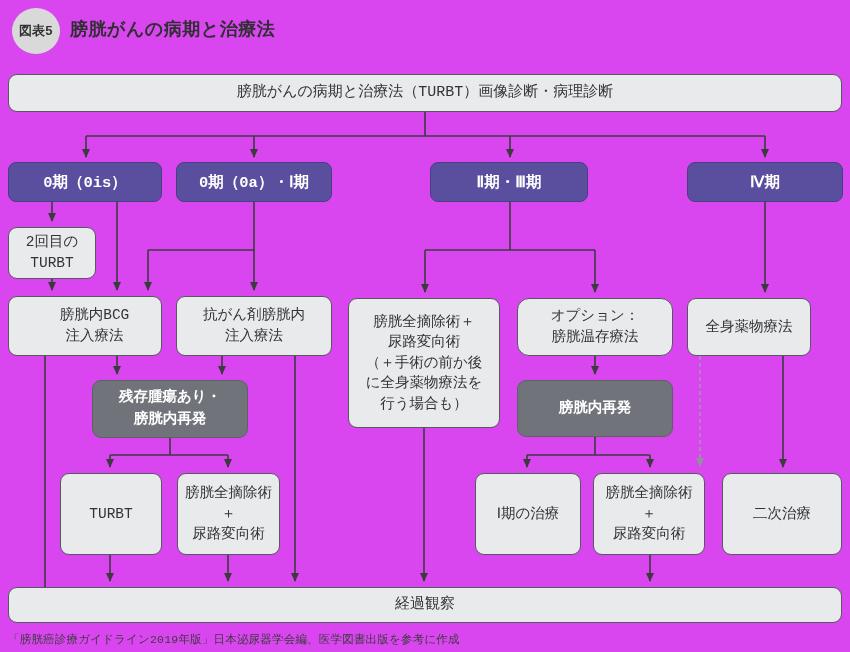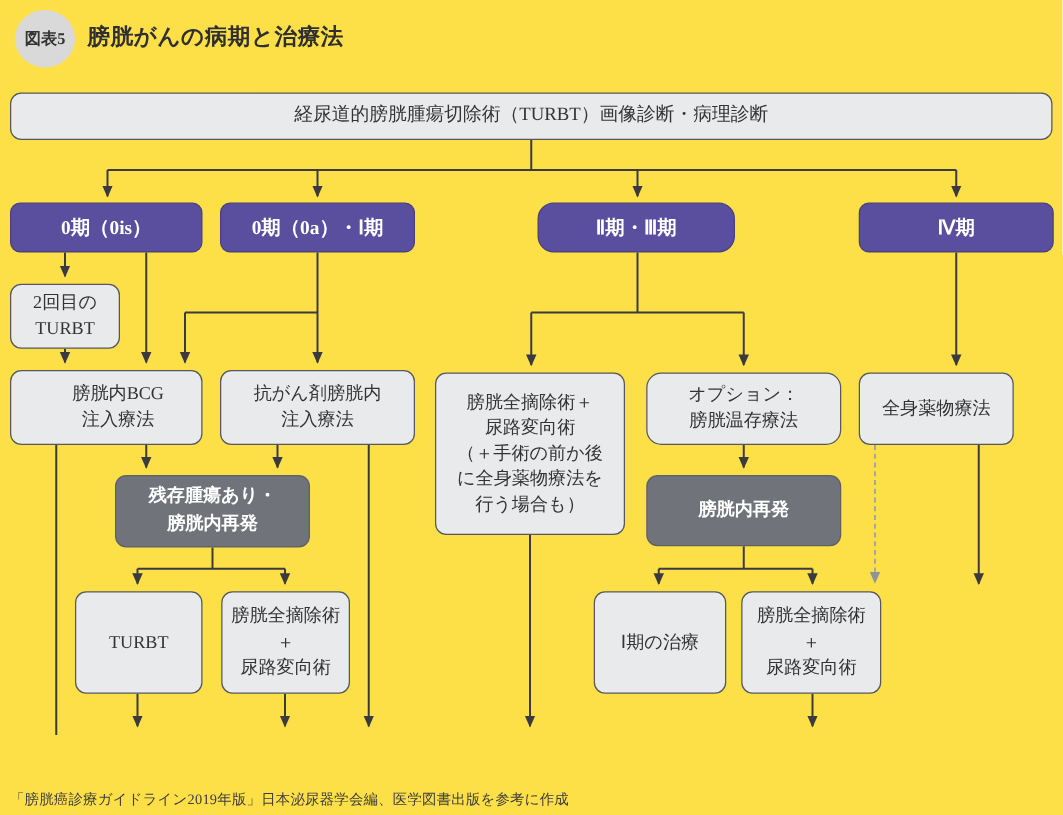--- a/index.html
+++ b/index.html
@@ -1,18 +1,18 @@
 <!DOCTYPE html>
 <html><head>
 <meta charset="utf-8">
 <style>
   html,body{margin:0;padding:0;background:#ffffff;}
   #canvas{
-    position:relative;width:850px;height:652px;background:#fde047;
-    font-family:Liberation Serif, serif;
+    position:relative;width:850px;height:652px;background:#d946ef;
+    font-family:Liberation Mono, monospace;
     color:#333333;overflow:hidden;
   }
   .abs{position:absolute;}
   
   .badge{
     left:12px;top:8px;width:48px;height:46px;border-radius:50%;
     background:#d9d9da;display:flex;align-items:center;justify-content:center;
     font-size:13px;font-weight:bold;color:#333;
   }
   .fig-title{
@@ -105,25 +105,25 @@
       <path d="M650,555 V581" marker-end="url(#arr)"></path>
 
       <path d="M765,202 V292" marker-end="url(#arr)"></path>
       <path d="M783,356 V467" marker-end="url(#arr)"></path>
     </g>
     <g stroke="#9aa0a6" stroke-width="1.4" fill="none" stroke-dasharray="4,3">
       <path d="M700,356 V466" marker-end="url(#arrg)"></path>
     </g>
   </svg>
 
-  <div class="abs box wide" style="left:8px;top:74px;width:834px;height:38px;">経尿道的膀胱腫瘍切除術（TURBT）画像診断・病理診断</div>
+  <div class="abs box wide" style="left:8px;top:74px;width:834px;height:38px;">膀胱がんの病期と治療法（TURBT）画像診断・病理診断</div>
 
   <div class="abs stage" style="left:8px;top:162px;width:154px;height:40px;">0期（0is）</div>
   <div class="abs stage" style="left:176px;top:162px;width:156px;height:40px;">0期（0a）・Ⅰ期</div>
-  <div class="abs stage" style="left:430px;top:162px;width:158px;height:40px;border-radius:13px;">Ⅱ期・Ⅲ期</div>
+  <div class="abs stage" style="left:430px;top:162px;width:158px;height:40px;">Ⅱ期・Ⅲ期</div>
   <div class="abs stage" style="left:687px;top:162px;width:156px;height:40px;">Ⅳ期</div>
 
   <div class="abs box" style="left:8px;top:227px;width:88px;height:52px;">2回目の
 TURBT</div>
 
   <div class="abs box" style="left:8px;top:296px;width:154px;height:60px;padding-left:19px;">膀胱内BCG
 注入療法</div>
   <div class="abs box" style="left:176px;top:296px;width:156px;height:60px;">抗がん剤膀胱内
 注入療法</div>
   <div class="abs box" style="left:348px;top:298px;width:152px;height:130px;">膀胱全摘除術＋
@@ -140,17 +140,19 @@
   <div class="abs dark" style="left:517px;top:380px;width:156px;height:57px;">膀胱内再発</div>
 
   <div class="abs box" style="left:60px;top:473px;width:102px;height:82px;">TURBT</div>
   <div class="abs box" style="left:177px;top:473px;width:103px;height:82px;">膀胱全摘除術
 ＋
 尿路変向術</div>
   <div class="abs box" style="left:475px;top:473px;width:106px;height:82px;">Ⅰ期の治療</div>
   <div class="abs box" style="left:593px;top:473px;width:112px;height:82px;">膀胱全摘除術
 ＋
 尿路変向術</div>
+  <div class="abs box" style="left:722px;top:473px;width:120px;height:82px;">二次治療</div>
 
+  <div class="abs box wide" style="left:8px;top:587px;width:834px;height:36px;">経過観察</div>
 
   <div class="abs footer">「膀胱癌診療ガイドライン2019年版」日本泌尿器学会編、医学図書出版を参考に作成</div>
 
 </div>
 
 </body></html>

